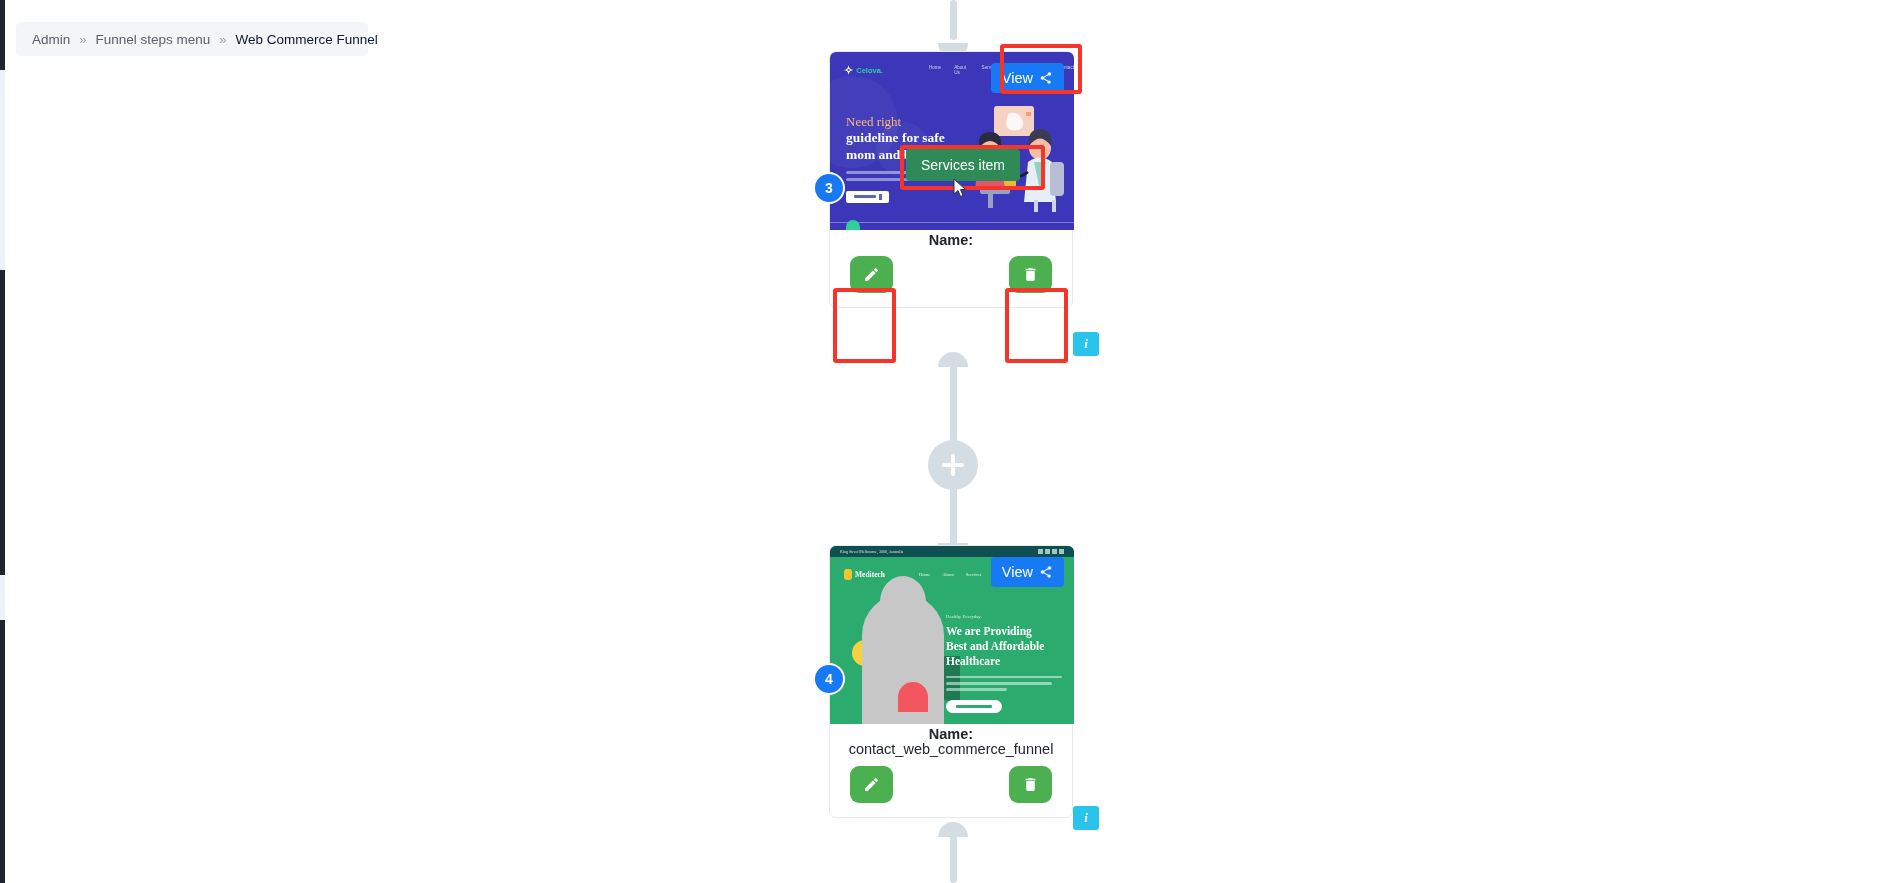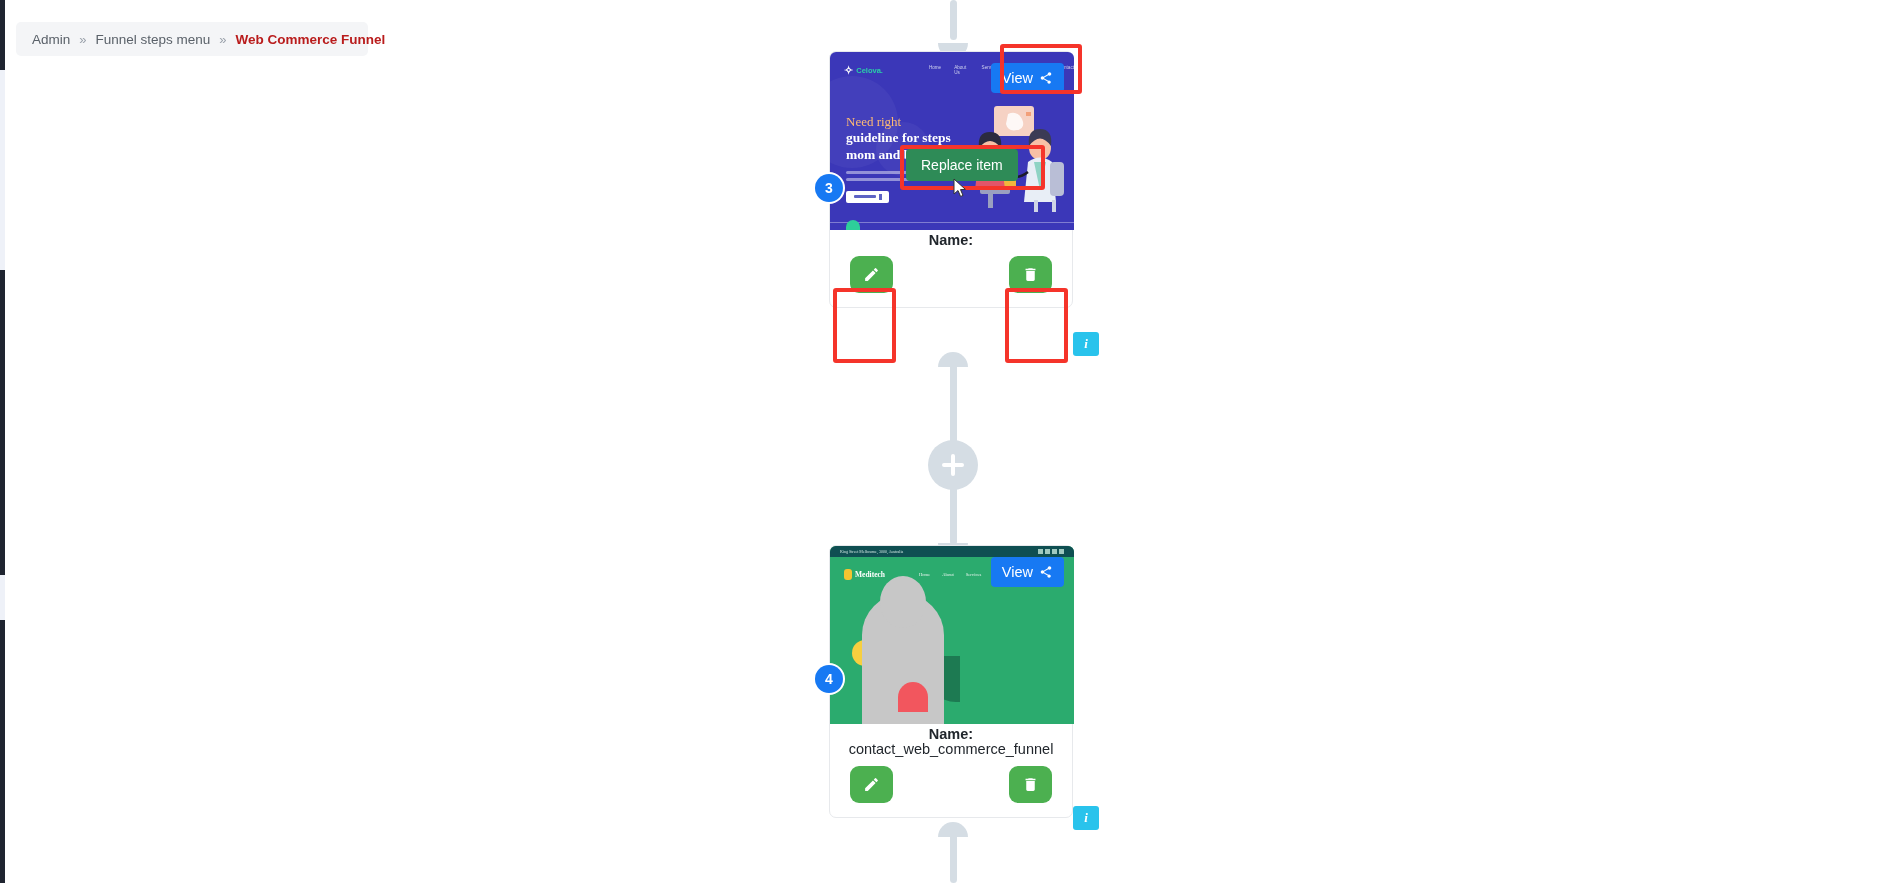--- a/index.html
+++ b/index.html
@@ -19,21 +19,21 @@
   
   .breadcrumb {
     position:absolute; left:16px; top:22px;
     width:352px; height:34px;
     background:#f4f5f7; border-radius:5px;
     display:flex; align-items:center; padding-left:16px;
     font-size:13.5px; color:#5a6169; white-space:nowrap;
   }
   .breadcrumb .crumb { color:#5a6169; }
   .breadcrumb .sep { margin:0 9px; color:#9aa1aa; font-size:13px; }
-  .breadcrumb .crumb.active { color:#b91c1c; font-weight:bold; }
+  .breadcrumb .crumb.active { color:#0f172a; font-weight:normal; }
 
   
   .conn {
     position:absolute; left:950px; width:7px;
     background:#d5dde4; border-radius:4px;
   }
   .cap {
     position:absolute; width:30px; height:30px; left:938px;
     background:#d5dde4; border-radius:50%;
   }
@@ -220,21 +220,21 @@
             <span>Home</span>
             <span>About Us</span>
             <span>Service</span>
             <span>Pages</span>
             <span>Blog</span>
             <span>Contact</span>
           </div>
         </div>
         <div class="hero">
           <div class="h-1">Need right</div>
-          <div class="h-2">guideline for steps</div>
+          <div class="h-2">guideline for safe</div>
           <div class="h-2">mom and baby</div>
           <div class="sub">
               <i style="width:96%"></i>
               <i style="width:84%"></i>
             </div>
           <div class="cta">
               <i></i>
               <b></b>
             </div>
         </div>
@@ -285,21 +285,21 @@
   </div>
 
   <div class="step-num" style="left:815px; top:174px;">3</div>
   <div class="info-badge" style="left:1073px; top:332px;">i</div>
 
   <div class="anno" style="left:1000px; top:44px; width:82px; height:50px;"></div>
   <div class="anno" style="left:900px; top:145px; width:145px; height:45px;"></div>
   <div class="anno" style="left:833px; top:288px; width:63px; height:75px;"></div>
   <div class="anno" style="left:1005px; top:288px; width:63px; height:75px;"></div>
 
-  <div class="tooltip" style="left:906px; top:149px;">Replace item</div>
+  <div class="tooltip" style="left:906px; top:149px;">Services item</div>
 
   <svg class="cursor" style="left:953px; top:178px;" viewBox="0 0 14 20">
     <path d="M1 1 L1 16 L5 12.5 L7.6 18.5 L10 17.4 L7.5 11.6 L12.4 11.4 Z" fill="#fff" stroke="#333" stroke-width="1"></path>
   </svg>
 
   <div class="step-card" style="left:829px; top:545px;">
     <div class="thumb">
       <div class="t2">
         <div class="topbar">
           <span class="tl">King Street Melbourne, 3000, Australia</span>
@@ -322,20 +322,34 @@
             <span>Team</span>
             <span>Blog</span>
             <span>Contact</span>
           </div>
         </div>
         <div class="c-dark"></div>
         <div class="c-yellow"></div>
         <div class="person"></div>
         <div class="head"></div>
         <div class="c-red"></div>
+        <div class="hero">
+          <div class="eyebrow">Healthy Everyday.</div>
+          <div class="h">We are Providing</div>
+          <div class="h">Best and Affordable</div>
+          <div class="h">Healthcare</div>
+          <div class="sub">
+              <i style="width:98%"></i>
+              <i style="width:90%"></i>
+              <i style="width:52%"></i>
+            </div>
+          <div class="cta">
+              <i></i>
+            </div>
+        </div>
       </div>
       <button class="view-btn">
         <span>View</span>
         <svg viewBox="0 0 24 24">
           <path d="M18 16.08c-.76 0-1.44.3-1.96.77L8.91 12.7c.05-.23.09-.46.09-.7s-.04-.47-.09-.7l7.05-4.11c.54.5 1.25.81 2.04.81 1.66 0 3-1.34 3-3s-1.34-3-3-3-3 1.34-3 3c0 .24.04.47.09.7L8.04 9.81C7.5 9.31 6.79 9 6 9c-1.66 0-3 1.34-3 3s1.34 3 3 3c.79 0 1.5-.31 2.04-.81l7.12 4.16c-.05.21-.08.43-.8.65 0 1.61 1.31 2.92 2.92 2.92s2.92-1.31 2.92-2.92-1.31-2.92-2.92-2.92z"></path>
         </svg>
       </button>
     </div>
     <div class="card-body">
       <div class="name-label">Name:</div>

